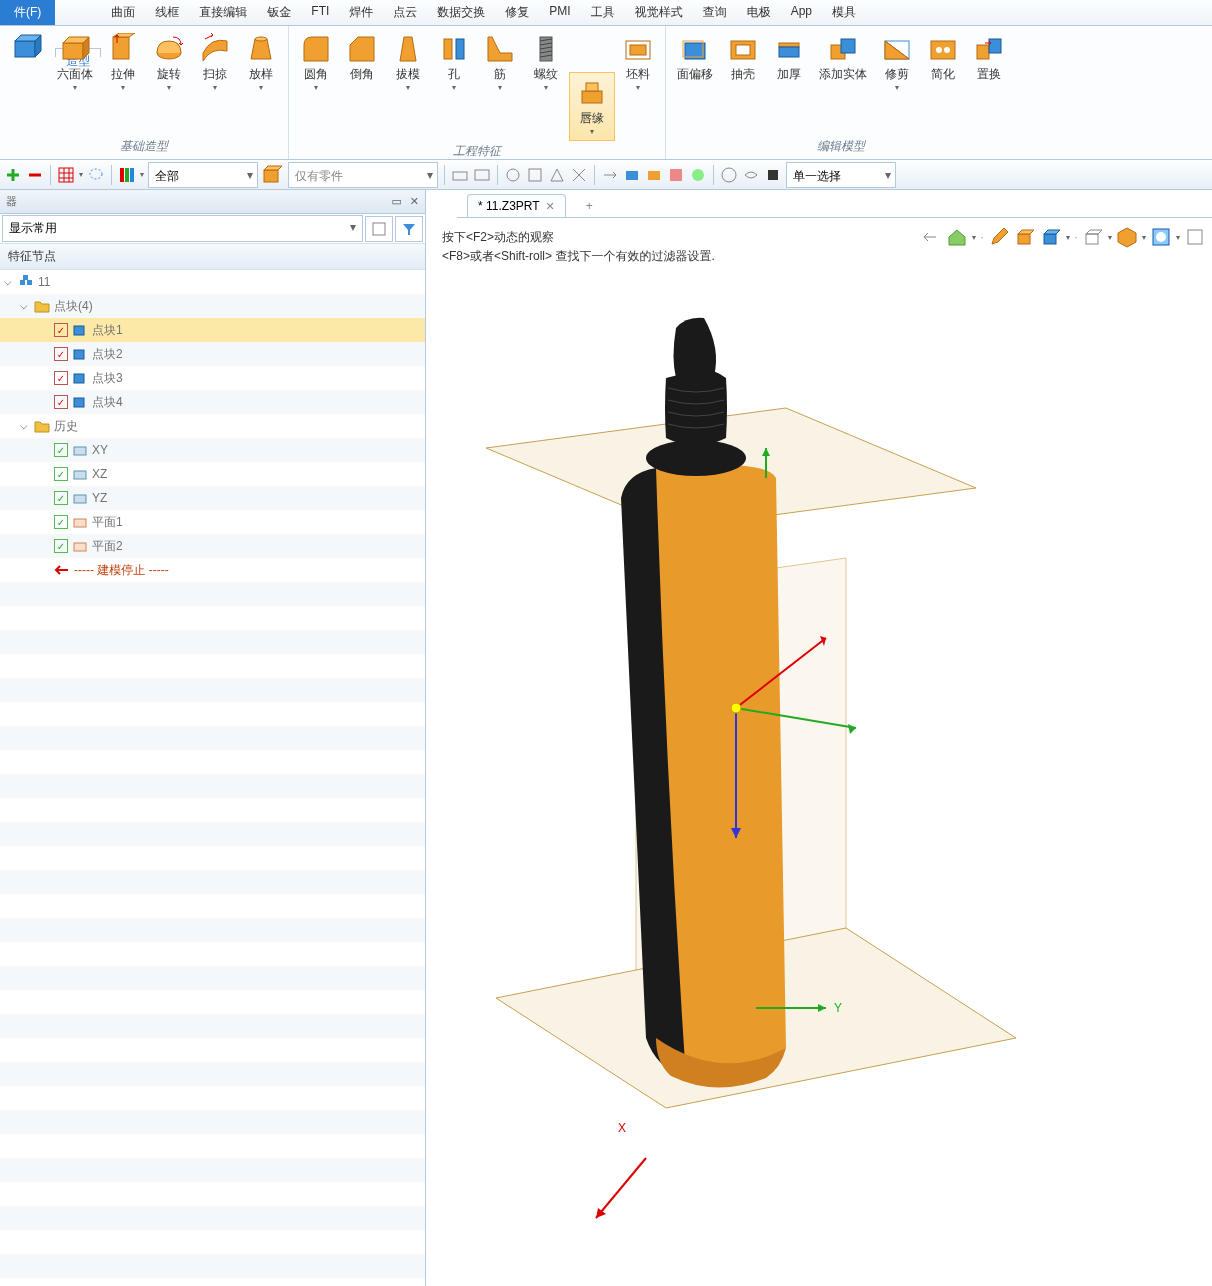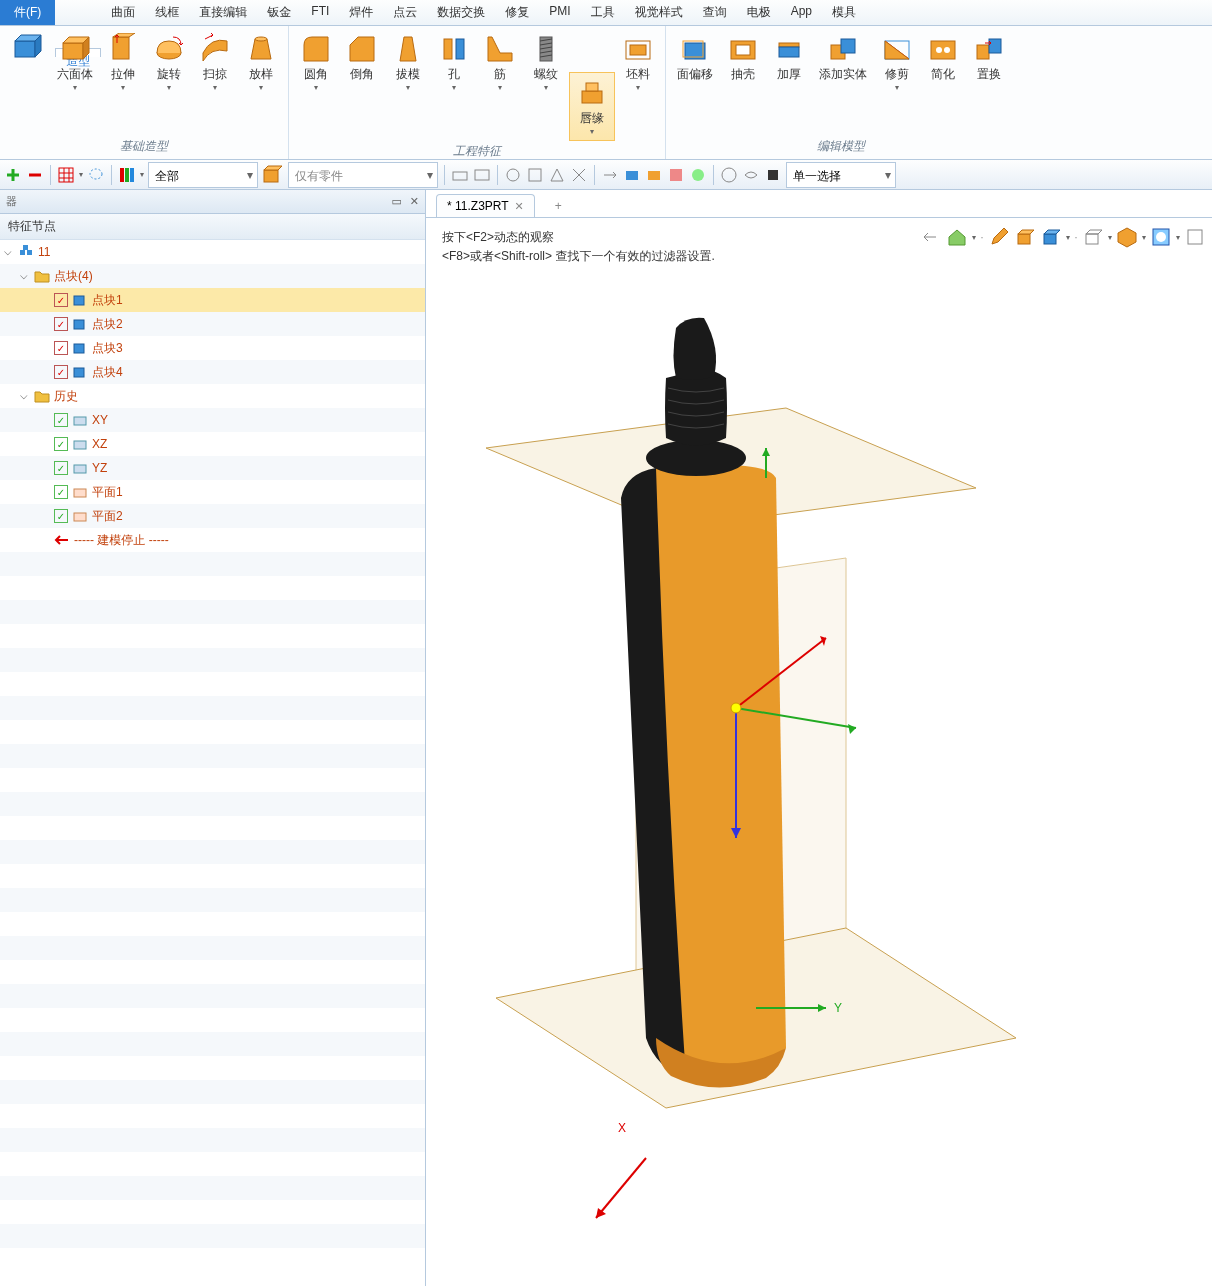--- a/index.html
+++ b/index.html
@@ -45,28 +45,28 @@
 
 .tree{flex:1;overflow-y:auto;background:#fff;}
 .tree-row{display:flex;align-items:center;height:24px;padding-left:4px;cursor:pointer;}
 .tree-row:nth-child(even){background:#f5f8fb;}
 .tree-row.selected{background:#fce9a8;}
 .tree-row .toggle{width:14px;color:#666;font-size:10px;}
 .tree-row .chk{width:14px;height:14px;border:1px solid #999;margin-right:4px;display:flex;align-items:center;justify-content:center;font-size:10px;}
 .tree-row .chk.red{color:#d00;border-color:#b55;}
 .tree-row .chk.green{color:#2a2;border-color:#5b5;}
 .tree-row .node-ico{width:16px;height:16px;margin-right:4px;}
-.tree-row .node-label{color:#c2410c;}
+.tree-row .node-label{color:#737373;}
 .tree-row.stop .node-label{color:#c2410c;}
 .indent1{padding-left:20px;}
 .indent2{padding-left:40px;}
 
 
 .viewport{flex:1;position:relative;background:#fff;display:flex;flex-direction:column;}
-.tabbar{height:28px;display:flex;align-items:flex-end;border-bottom:1px solid #b5c9de;padding-left:10px;gap:12px;}
+.tabbar{height:28px;display:flex;align-items:flex-end;border-bottom:1px solid #b5c9de;padding-left:10px;gap:12px;margin-left:31px;}
 .tab{padding:4px 10px;border:1px solid #b5c9de;border-bottom:none;background:#fcfdfe;border-radius:4px 4px 0 0;display:flex;align-items:center;gap:6px;cursor:pointer;}
 .tab .close{color:#888;font-size:11px;}
 .tab-add{padding:4px 8px;color:#888;cursor:pointer;}
 
 .view-tools{position:absolute;top:36px;right:6px;display:flex;gap:4px;align-items:center;}
 .view-tools .vt{width:22px;height:22px;cursor:pointer;}
 
 .canvas{flex:1;position:relative;}
 .hint{position:absolute;top:10px;left:16px;color:#333;line-height:1.6;}
 
@@ -359,20 +359,33 @@
 </div>
 
 <div class="main">
 
   <div class="left-panel">
     <div class="panel-titlebar">
       <span style="margin-right:auto;">器</span>
       <span class="win-ico">▭</span>
       <span class="win-ico">✕</span>
     </div>
+    <div class="filter-row">
+      <div class="filter-drop">显示常用</div>
+      <div class="filter-btn">
+        <svg width="14" height="14">
+            <rect x="1" y="1" width="12" height="12" fill="none" stroke="#888"></rect>
+          </svg>
+      </div>
+      <div class="filter-btn">
+        <svg width="14" height="14">
+            <path d="M1,2 L13,2 L8,8 L8,13 L6,13 L6,8 Z" fill="#3a8fd8"></path>
+          </svg>
+      </div>
+    </div>
     <div class="section-header">特征节点</div>
 
     <div class="tree">
       <div class="tree-row">
         <span class="toggle">⌵</span>
         <svg class="node-ico">
             <rect x="2" y="6" width="5" height="5" fill="#3a8fd8"></rect>
             <rect x="9" y="6" width="5" height="5" fill="#3a8fd8"></rect>
             <rect x="5" y="1" width="5" height="5" fill="#3a8fd8"></rect>
           </svg>

